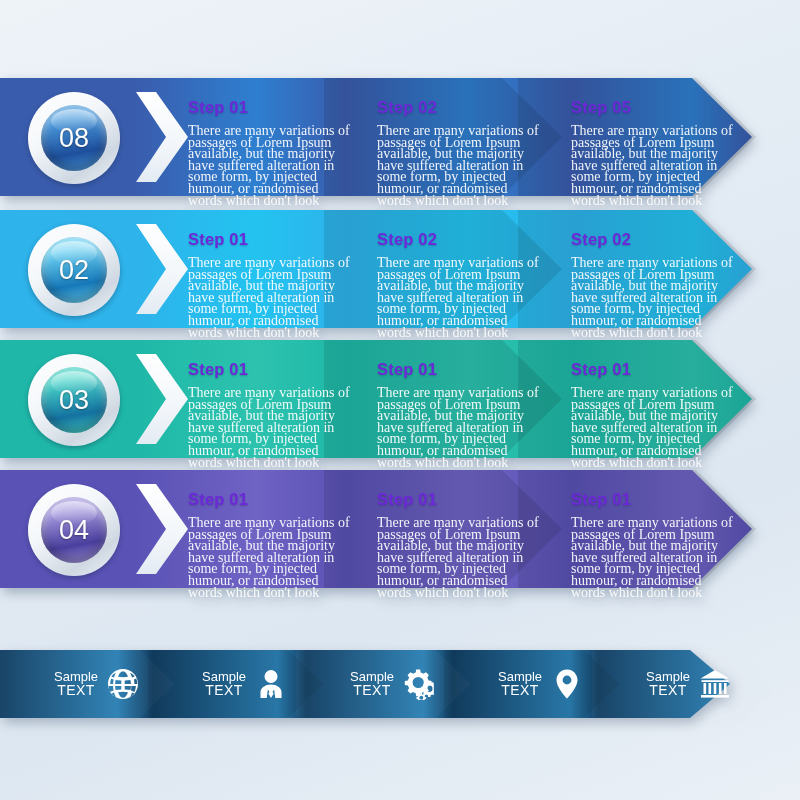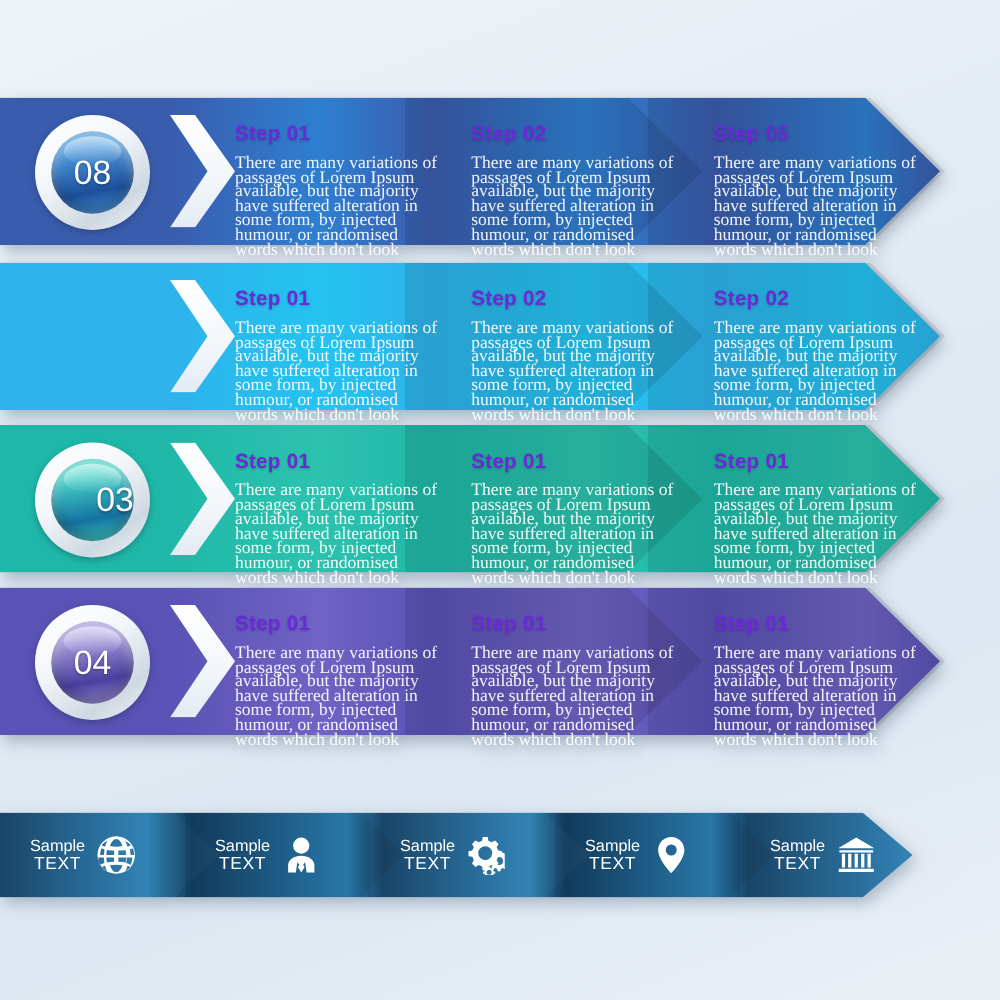--- a/index.html
+++ b/index.html
@@ -141,21 +141,21 @@
   .seg {
     position: absolute;
     top: 0;
     height: 68px;
     width: 175px;
     -webkit-clip-path: polygon(0 0, 140px 0, 175px 50%, 140px 100%, 0 100%);
     clip-path: polygon(0 0, 140px 0, 175px 50%, 140px 100%, 0 100%);
     display: flex;
     align-items: center;
     gap: 9px;
-    padding-left: 24px;
+    padding-left: 54px;
     box-sizing: border-box;
   }
   .seg .lbl {
     color: #ffffff;
     line-height: 1.02;
     text-align: center;
   }
   .seg .lbl .s1 { display: block; font-size: 13px; }
   .seg .lbl .s2 { display: block; font-size: 14px; letter-spacing: .5px; }
   .seg .ico { width: 32px; height: 32px; flex: 0 0 32px; }
@@ -207,41 +207,46 @@
       <p class="title">Step 05</p>
       <p class="desc">There are many variations of passages of Lorem Ipsum available, but the majority have suffered alteration in some form, by injected humour, or randomised words which don't look</p>
     </div>
   </div>
 
   <div class="band" id="band-1" style="top:210px;">
     <div class="body" style="background: linear-gradient(90deg, rgb(46, 179, 234) 0%, rgb(46, 179, 234) 18%, rgb(35, 195, 240) 34%, rgb(46, 179, 234) 46%, rgb(35, 195, 240) 62%, rgb(46, 179, 234) 76%, rgb(35, 195, 240) 92%, rgb(46, 179, 234) 100%);"></div>
     <div class="colwedge" style="left: 324px; background: rgba(0, 0, 0, 0.1);"></div>
     <div class="colwedge" style="left: 518px; background: rgba(0, 0, 0, 0.1);"></div>
     <div class="chev"></div>
+    <div class="badge">
+      <div class="inner" style="background: linear-gradient(170deg, rgb(111, 212, 244) 0%, rgb(111, 212, 244) 22%, rgb(22, 120, 184) 70%, rgb(111, 212, 244) 100%);">
+        <span class="num">02</span>
+      </div>
+    </div>
     <div class="col" style="left:188px;">
       <p class="title">Step 01</p>
       <p class="desc">There are many variations of passages of Lorem Ipsum available, but the majority have suffered alteration in some form, by injected humour, or randomised words which don't look</p>
     </div>
     <div class="col" style="left:377px;">
       <p class="title">Step 02</p>
       <p class="desc">There are many variations of passages of Lorem Ipsum available, but the majority have suffered alteration in some form, by injected humour, or randomised words which don't look</p>
     </div>
     <div class="col" style="left:571px;">
       <p class="title">Step 02</p>
       <p class="desc">There are many variations of passages of Lorem Ipsum available, but the majority have suffered alteration in some form, by injected humour, or randomised words which don't look</p>
     </div>
   </div>
 
   <div class="band" id="band-2" style="top:340px;">
     <div class="body" style="background: linear-gradient(90deg, rgb(31, 184, 168) 0%, rgb(31, 184, 168) 18%, rgb(44, 194, 174) 34%, rgb(31, 184, 168) 46%, rgb(44, 194, 174) 62%, rgb(31, 184, 168) 76%, rgb(44, 194, 174) 92%, rgb(31, 184, 168) 100%);"></div>
     <div class="colwedge" style="left: 324px; background: rgba(0, 0, 0, 0.1);"></div>
     <div class="colwedge" style="left: 518px; background: rgba(0, 0, 0, 0.1);"></div>
     <div class="chev"></div>
     <div class="badge">
-      <div class="inner" style="background: linear-gradient(170deg, rgb(73, 214, 201) 0%, rgb(73, 214, 201) 22%, rgb(20, 114, 160) 70%, rgb(73, 214, 201) 100%); justify-content: flex-end;">
+      <div class="inner" style="background: linear-gradient(170deg, rgb(73, 214, 201) 0%, rgb(73, 214, 201) 22%, rgb(20, 114, 160) 70%, rgb(73, 214, 201) 100%);">
         <span class="num">03</span>
       </div>
     </div>
     <div class="col" style="left:188px;">
       <p class="title">Step 01</p>
       <p class="desc">There are many variations of passages of Lorem Ipsum available, but the majority have suffered alteration in some form, by injected humour, or randomised words which don't look</p>
     </div>
     <div class="col" style="left:377px;">
       <p class="title">Step 01</p>
       <p class="desc">There are many variations of passages of Lorem Ipsum available, but the majority have suffered alteration in some form, by injected humour, or randomised words which don't look</p>

